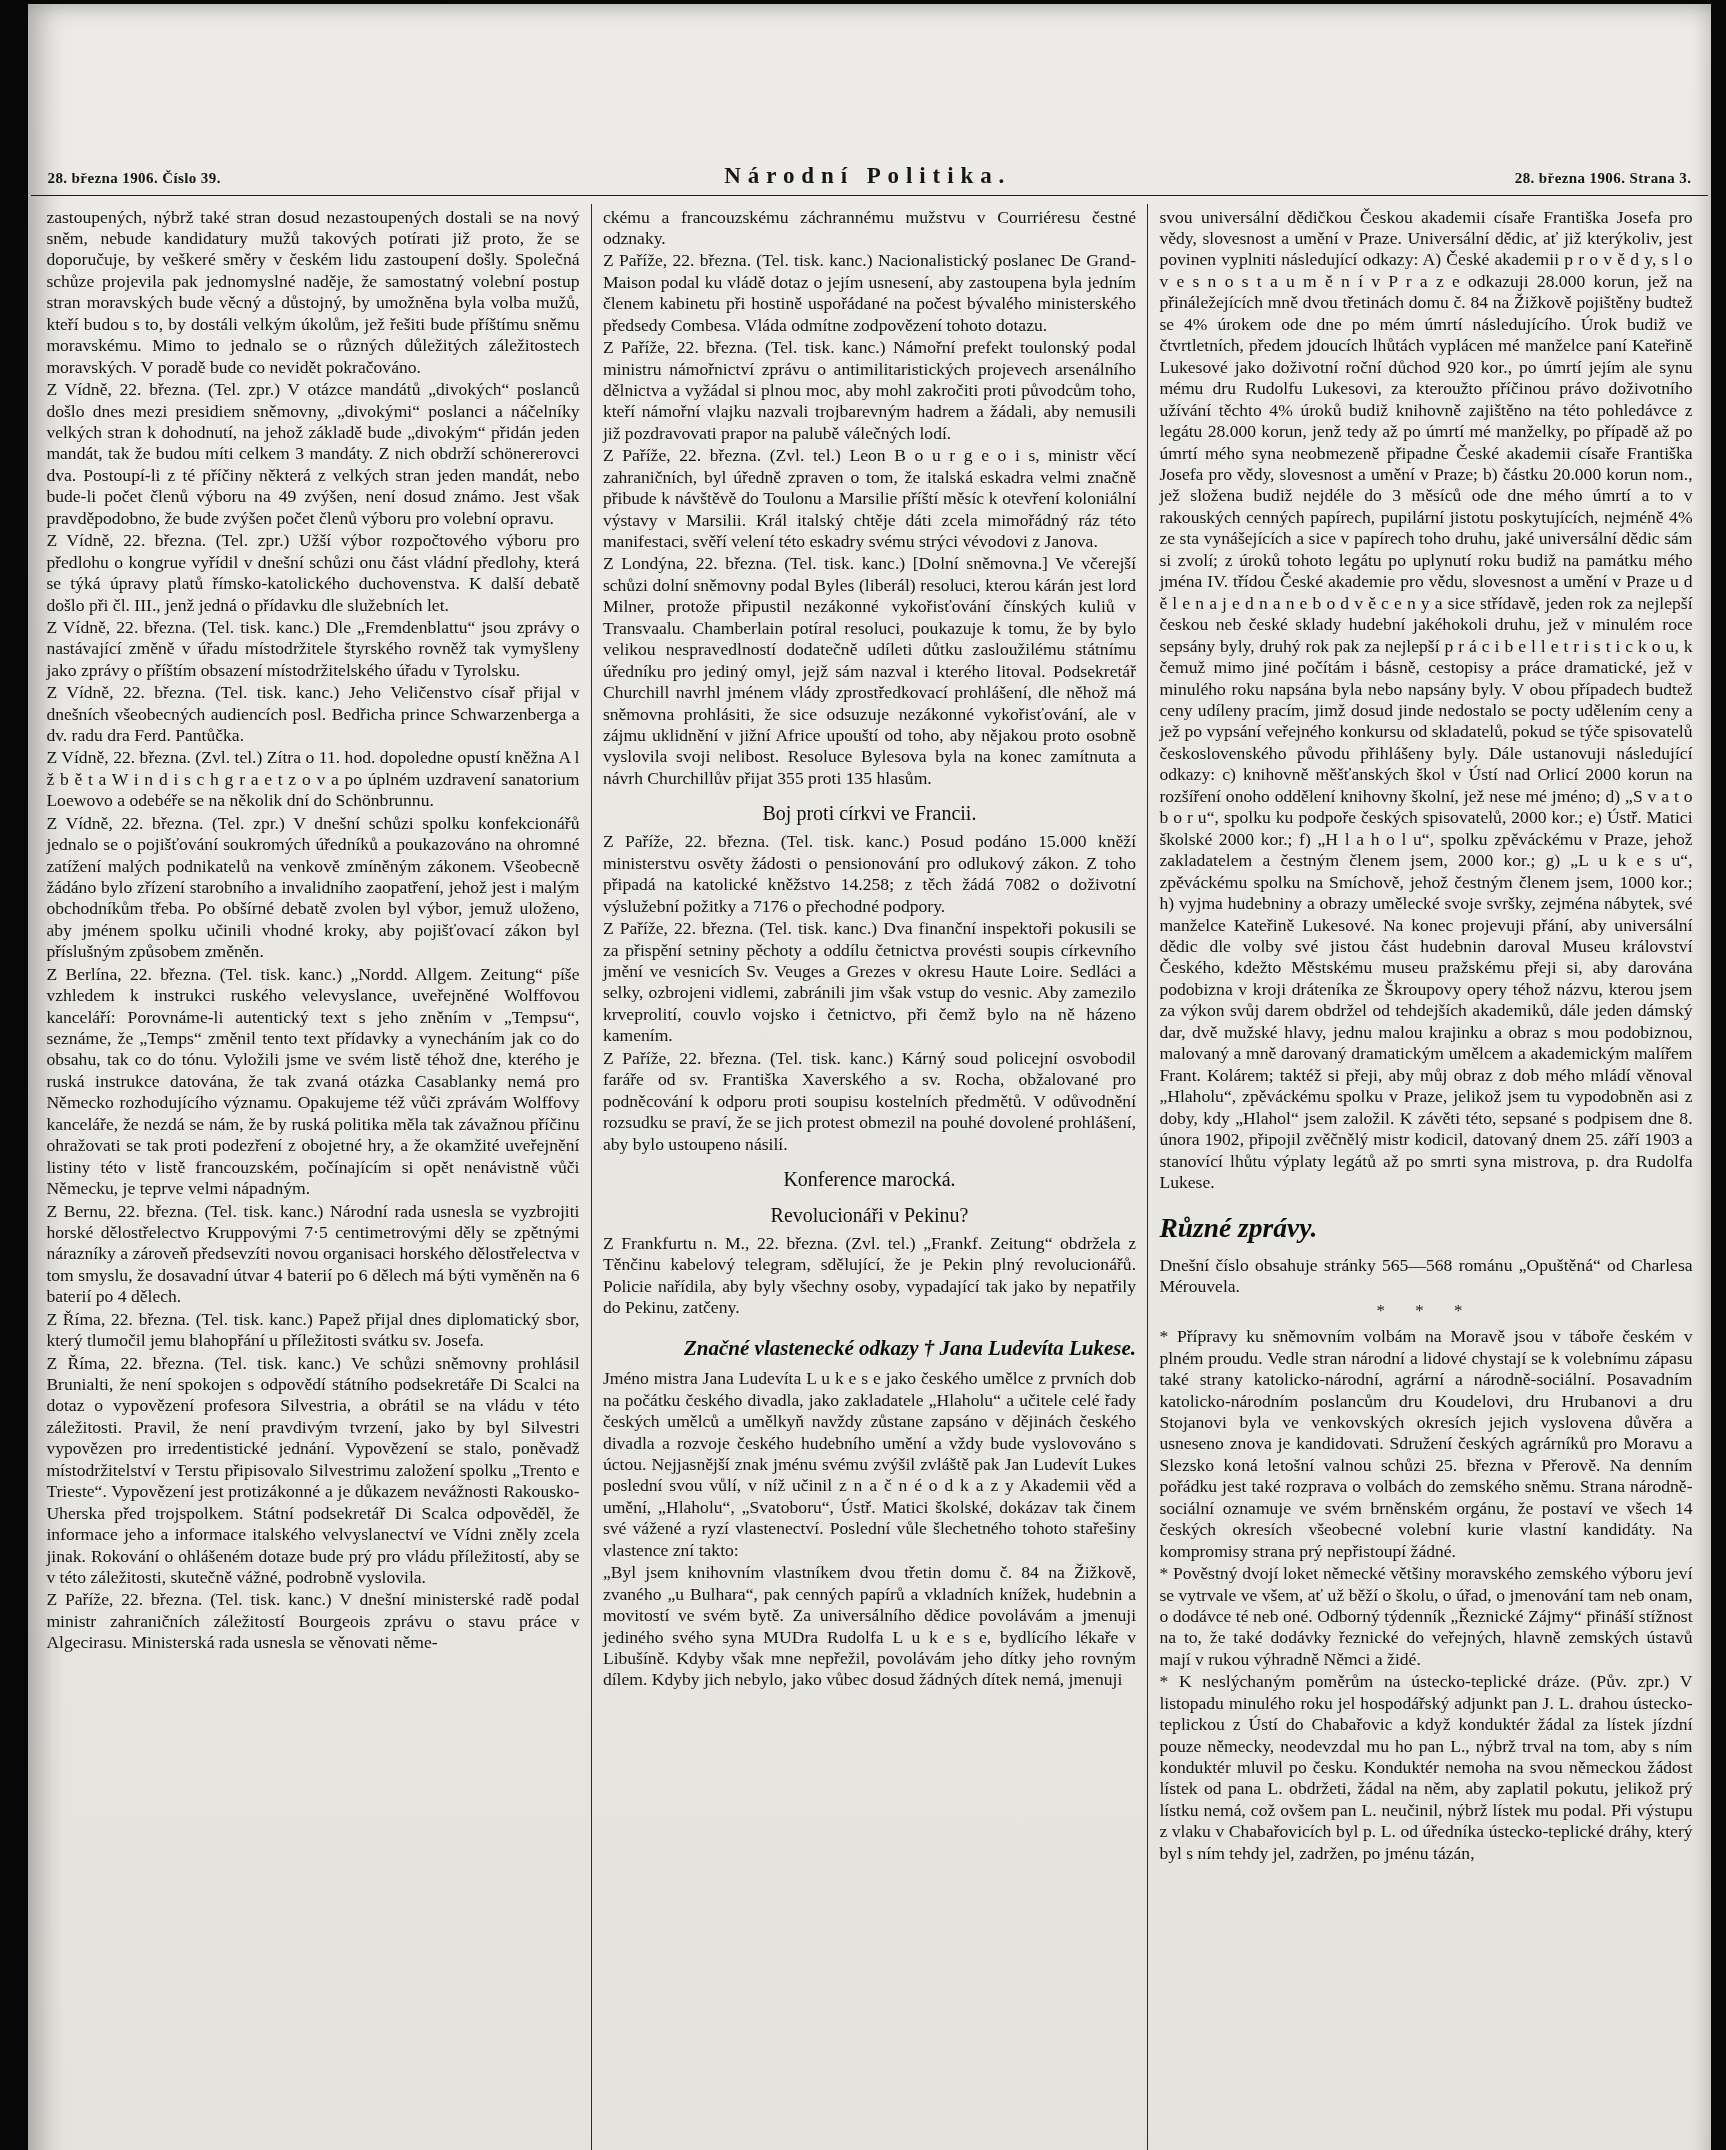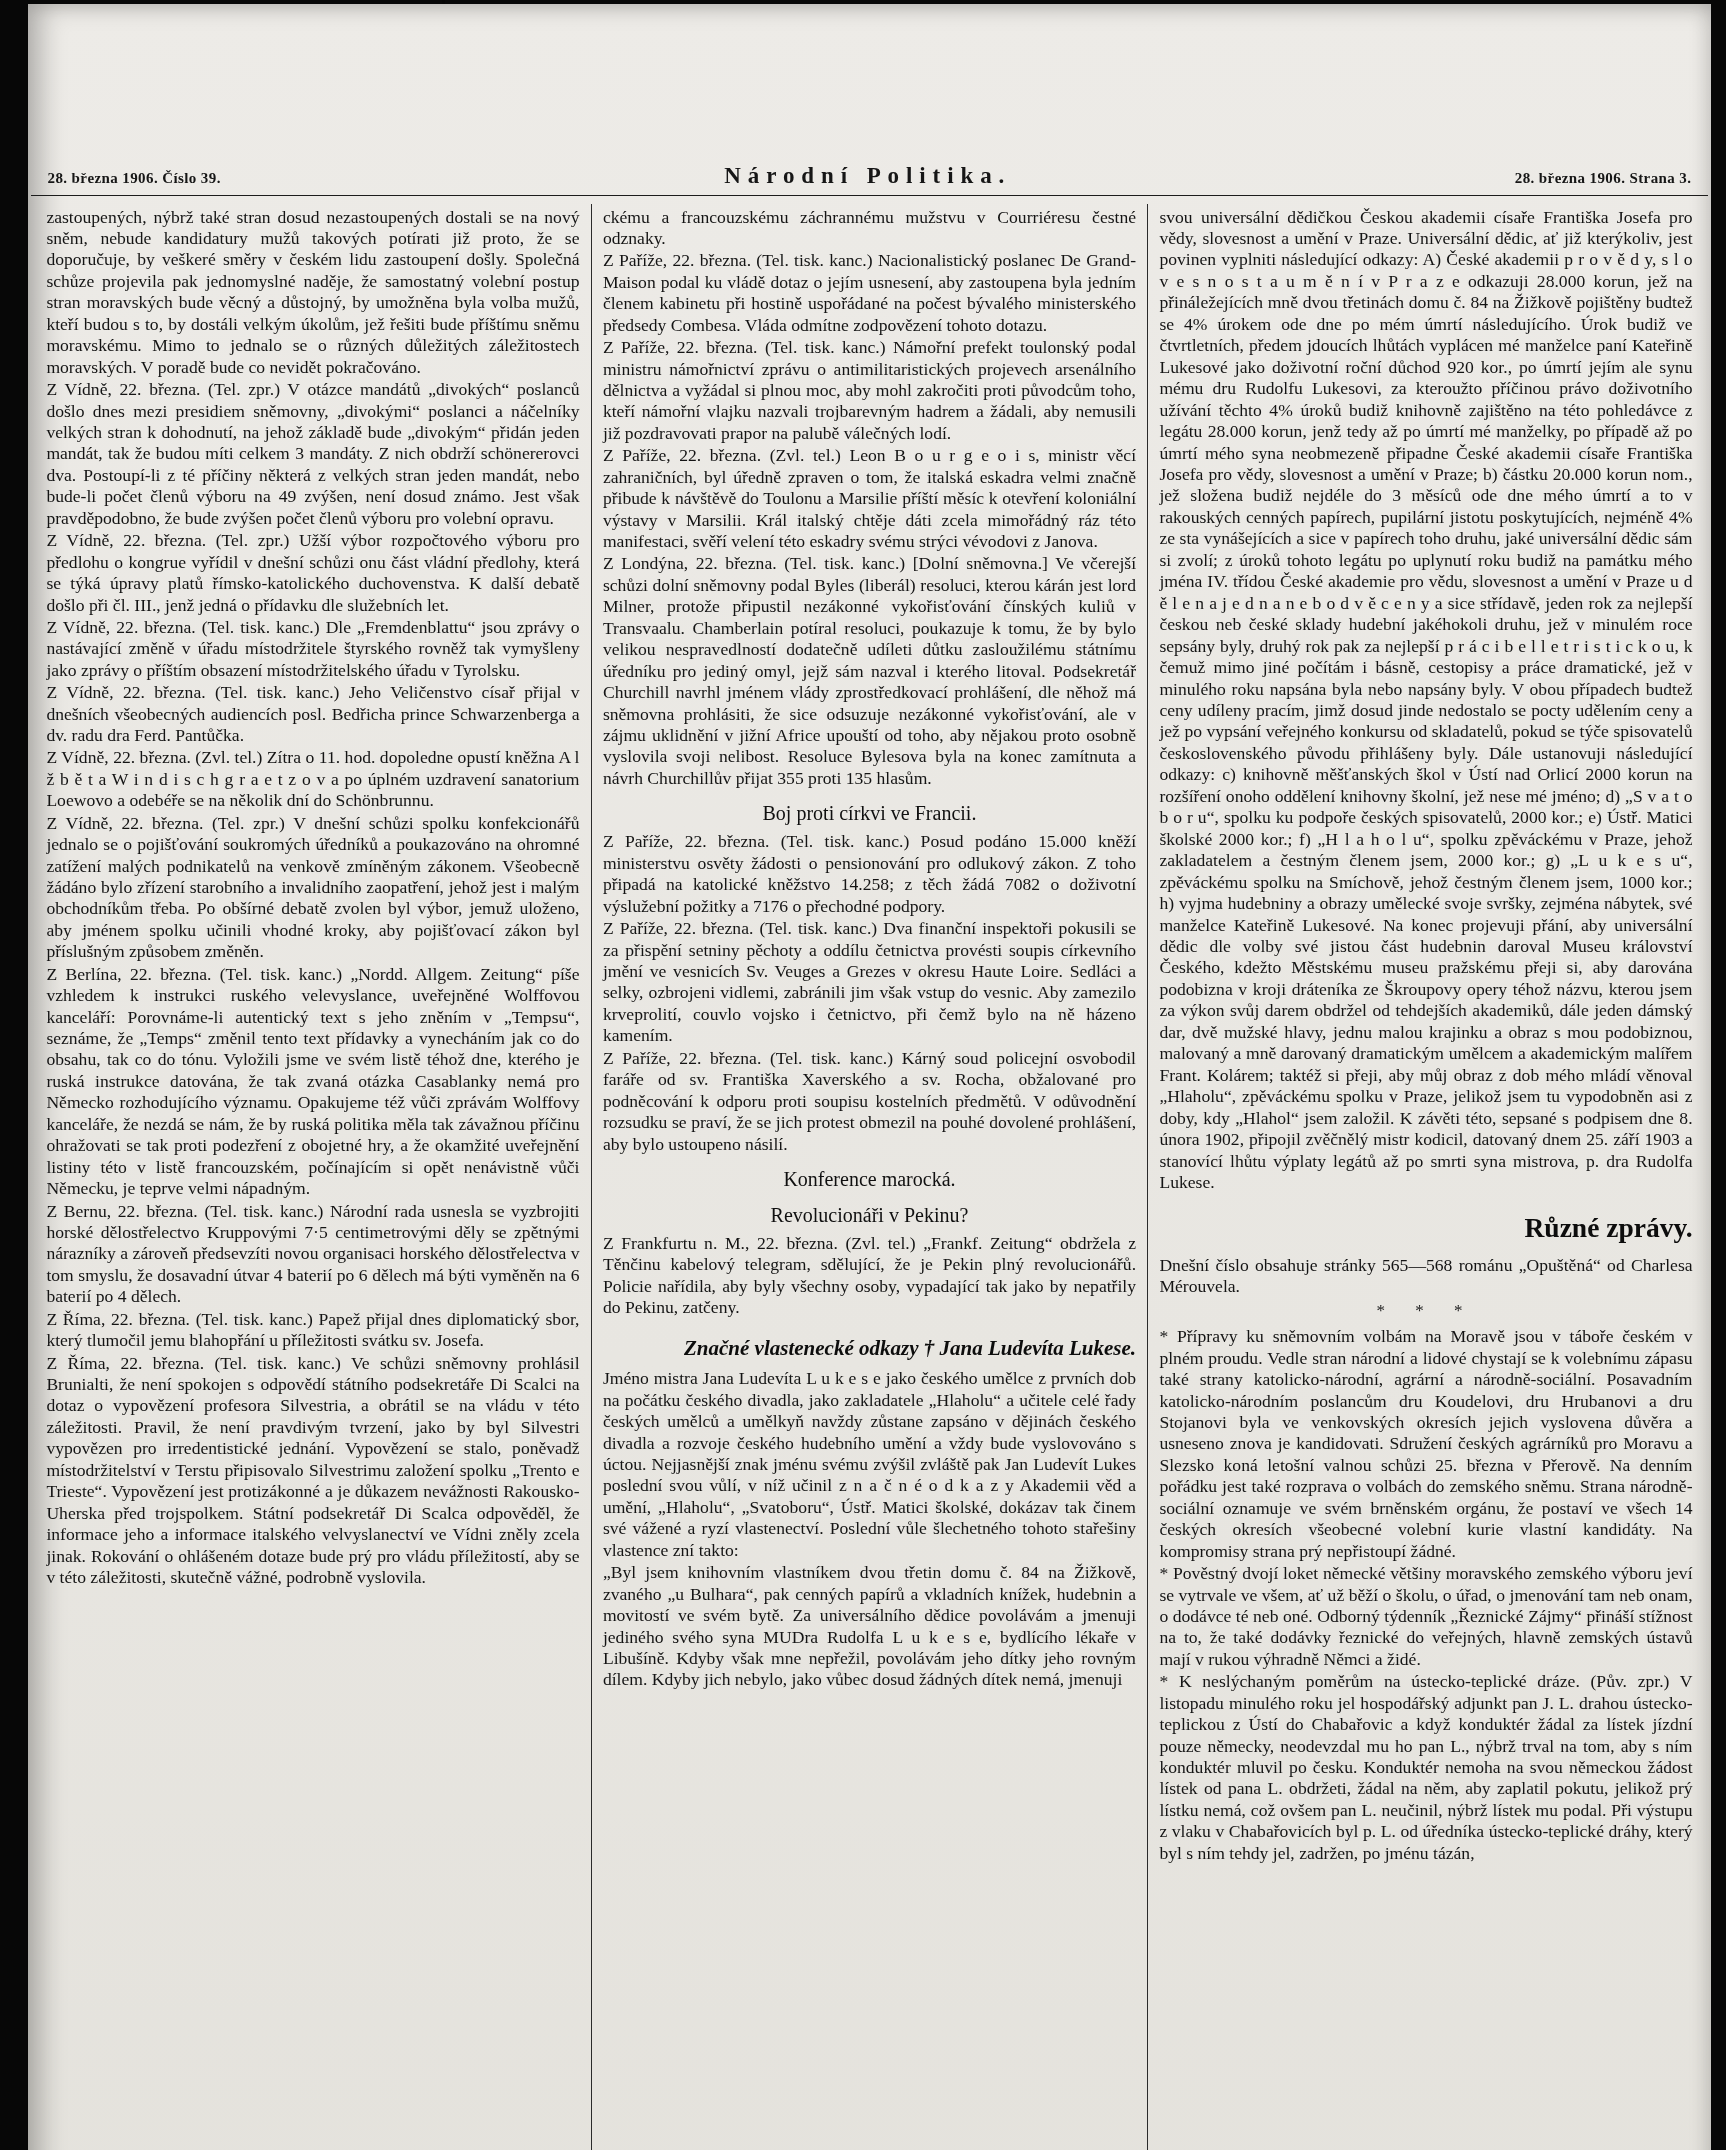--- a/index.html
+++ b/index.html
@@ -38,22 +38,22 @@
   .col p strong{font-weight:normal;}
   .headline{
     text-align:center;font-weight:normal;font-size:20px;line-height:1.15;
     margin:13px 0 6px 0;color:#101010;
   }
   .headline-large{
     text-align:right;font-weight:bold;font-size:21px;line-height:1.18;
     margin:17px 0 7.7px 0;color:#0d0d0d;font-style:italic;
   }
   .section-title{
-    text-align:right;font-weight:bold;font-size:27.5px;line-height:1.1;
-    margin:20px 0 11.2px 0;color:#0d0d0d;
+    text-align:left;font-weight:bold;font-size:27.5px;line-height:1.1;
+    margin:20px 0 11.2px 0;color:#0d0d0d;font-style:italic;
   }
   .stars{
     text-align:center;font-size:17px;letter-spacing:13px;margin:3.4px 0 4.3px 0;color:#222;
   }
 </style>
 </head>
 <body>
 
 <div class="fold-mark"></div>
 
@@ -74,20 +74,21 @@
         <p><strong>Z Vídně, 22. března. (Tel. zpr.) </strong>V otázce mandátů „divokých“ poslanců došlo dnes mezi presidiem sněmovny, „divokými“ poslanci a náčelníky velkých stran k dohodnutí, na jehož základě bude „divokým“ přidán jeden mandát, tak že budou míti celkem 3 mandáty. Z nich obdrží schönererovci dva. Postoupí-li z té příčiny některá z velkých stran jeden mandát, nebo bude-li počet členů výboru na 49 zvýšen, není dosud známo. Jest však pravděpodobno, že bude zvýšen počet členů výboru pro volební opravu.</p>
         <p><strong>Z Vídně, 22. března. (Tel. zpr.) </strong>Užší výbor rozpočtového výboru pro předlohu o kongrue vyřídil v dnešní schůzi onu část vládní předlohy, která se týká úpravy platů římsko-katolického duchovenstva. K další debatě došlo při čl. III., jenž jedná o přídavku dle služebních let.</p>
         <p><strong>Z Vídně, 22. března. (Tel. tisk. kanc.) </strong>Dle „Fremdenblattu“ jsou zprávy o nastávající změně v úřadu místodržitele štyrského rovněž tak vymyšleny jako zprávy o příštím obsazení místodržitelského úřadu v Tyrolsku.</p>
         <p><strong>Z Vídně, 22. března. (Tel. tisk. kanc.) </strong>Jeho Veličenstvo císař přijal v dnešních všeobecných audiencích posl. Bedřicha prince Schwarzenberga a dv. radu dra Ferd. Pantůčka.</p>
         <p><strong>Z Vídně, 22. března. (Zvl. tel.) </strong>Zítra o 11. hod. dopoledne opustí kněžna A l ž b ě t a  W i n d i s c h g r a e t z o v a po úplném uzdravení sanatorium Loewovo a odebéře se na několik dní do Schönbrunnu.</p>
         <p><strong>Z Vídně, 22. března. (Tel. zpr.) </strong>V dnešní schůzi spolku konfekcionářů jednalo se o pojišťování soukromých úředníků a poukazováno na ohromné zatížení malých podnikatelů na venkově zmíněným zákonem. Všeobecně žádáno bylo zřízení starobního a invalidního zaopatření, jehož jest i malým obchodníkům třeba. Po obšírné debatě zvolen byl výbor, jemuž uloženo, aby jménem spolku učinili vhodné kroky, aby pojišťovací zákon byl příslušným způsobem změněn.</p>
         <p><strong>Z Berlína, 22. března. (Tel. tisk. kanc.) </strong>„Nordd. Allgem. Zeitung“ píše vzhledem k instrukci ruského velevyslance, uveřejněné Wolffovou kanceláří: Porovnáme-li autentický text s jeho zněním v „Tempsu“, seznáme, že „Temps“ změnil tento text přídavky a vynecháním jak co do obsahu, tak co do tónu. Vyložili jsme ve svém listě téhož dne, kterého je ruská instrukce datována, že tak zvaná otázka Casablanky nemá pro Německo rozhodujícího významu. Opakujeme též vůči zprávám Wolffovy kanceláře, že nezdá se nám, že by ruská politika měla tak závažnou příčinu ohražovati se tak proti podezření z obojetné hry, a že okamžité uveřejnění listiny této v listě francouzském, počínajícím si opět nenávistně vůči Německu, je teprve velmi nápadným.</p>
         <p><strong>Z Bernu, 22. března. (Tel. tisk. kanc.) </strong>Národní rada usnesla se vyzbrojiti horské dělostřelectvo Kruppovými 7·5 centimetrovými děly se zpětnými nárazníky a zároveň předsevzíti novou organisaci horského dělostřelectva v tom smyslu, že dosavadní útvar 4 baterií po 6 dělech má býti vyměněn na 6 baterií po 4 dělech.</p>
         <p><strong>Z Říma, 22. března. (Tel. tisk. kanc.) </strong>Papež přijal dnes diplomatický sbor, který tlumočil jemu blahopřání u příležitosti svátku sv. Josefa.</p>
         <p><strong>Z Říma, 22. března. (Tel. tisk. kanc.) </strong>Ve schůzi sněmovny prohlásil Brunialti, že není spokojen s odpovědí státního podsekretáře Di Scalci na dotaz o vypovězení profesora Silvestria, a obrátil se na vládu v této záležitosti. Pravil, že není pravdivým tvrzení, jako by byl Silvestri vypovězen pro irredentistické jednání. Vypovězení se stalo, poněvadž místodržitelství v Terstu připisovalo Silvestrimu založení spolku „Trento e Trieste“. Vypovězení jest protizákonné a je důkazem nevážnosti Rakousko-Uherska před trojspolkem. Státní podsekretář Di Scalca odpověděl, že informace jeho a informace italského velvyslanectví ve Vídni zněly zcela jinak. Rokování o ohlášeném dotaze bude prý pro vládu příležitostí, aby se v této záležitosti, skutečně vážné, podrobně vyslovila.</p>
+        <p><strong>Z Paříže, 22. března. (Tel. tisk. kanc.) </strong>V dnešní ministerské radě podal ministr zahraničních záležitostí Bourgeois zprávu o stavu práce v Algecirasu. Ministerská rada usnesla se věnovati něme-</p>
       </div>
     <div class="col">
         <p>ckému a francouzskému záchrannému mužstvu v Courriéresu čestné odznaky.</p>
         <p><strong>Z Paříže, 22. března. (Tel. tisk. kanc.) </strong>Nacionalistický poslanec De Grand-Maison podal ku vládě dotaz o jejím usnesení, aby zastoupena byla jedním členem kabinetu při hostině uspořádané na počest bývalého ministerského předsedy Combesa. Vláda odmítne zodpovězení tohoto dotazu.</p>
         <p><strong>Z Paříže, 22. března. (Tel. tisk. kanc.) </strong>Námořní prefekt toulonský podal ministru námořnictví zprávu o antimilitaristických projevech arsenálního dělnictva a vyžádal si plnou moc, aby mohl zakročiti proti původcům toho, kteří námořní vlajku nazvali trojbarevným hadrem a žádali, aby nemusili již pozdravovati prapor na palubě válečných lodí.</p>
         <p><strong>Z Paříže, 22. března. (Zvl. tel.) </strong>Leon B o u r g e o i s, ministr věcí zahraničních, byl úředně zpraven o tom, že italská eskadra velmi značně přibude k návštěvě do Toulonu a Marsilie příští měsíc k otevření koloniální výstavy v Marsilii. Král italský chtěje dáti zcela mimořádný ráz této manifestaci, svěří velení této eskadry svému strýci vévodovi z Janova.</p>
         <p><strong>Z Londýna, 22. března. (Tel. tisk. kanc.) </strong>[Dolní sněmovna.] Ve včerejší schůzi dolní sněmovny podal Byles (liberál) resoluci, kterou kárán jest lord Milner, protože připustil nezákonné vykořisťování čínských kuliů v Transvaalu. Chamberlain potíral resoluci, poukazuje k tomu, že by bylo velikou nespravedlností dodatečně udíleti důtku zasloužilému státnímu úředníku pro jediný omyl, jejž sám nazval i kterého litoval. Podsekretář Churchill navrhl jménem vlády zprostředkovací prohlášení, dle něhož má sněmovna prohlásiti, že sice odsuzuje nezákonné vykořisťování, ale v zájmu uklidnění v jižní Africe upouští od toho, aby nějakou proto osobně vyslovila svoji nelibost. Resoluce Bylesova byla na konec zamítnuta a návrh Churchillův přijat 355 proti 135 hlasům.</p>
         <h3 class="headline">Boj proti církvi ve Francii.</h3>
         <p><strong>Z Paříže, 22. března. (Tel. tisk. kanc.) </strong>Posud podáno 15.000 kněží ministerstvu osvěty žádosti o pensionování pro odlukový zákon. Z toho připadá na katolické kněžstvo 14.258; z těch žádá 7082 o doživotní výslužební požitky a 7176 o přechodné podpory.</p>
         <p><strong>Z Paříže, 22. března. (Tel. tisk. kanc.) </strong>Dva finanční inspektoři pokusili se za přispění setniny pěchoty a oddílu četnictva provésti soupis církevního jmění ve vesnicích Sv. Veuges a Grezes v okresu Haute Loire. Sedláci a selky, ozbrojeni vidlemi, zabránili jim však vstup do vesnic. Aby zamezilo krveprolití, couvlo vojsko i četnictvo, při čemž bylo na ně házeno kamením.</p>

